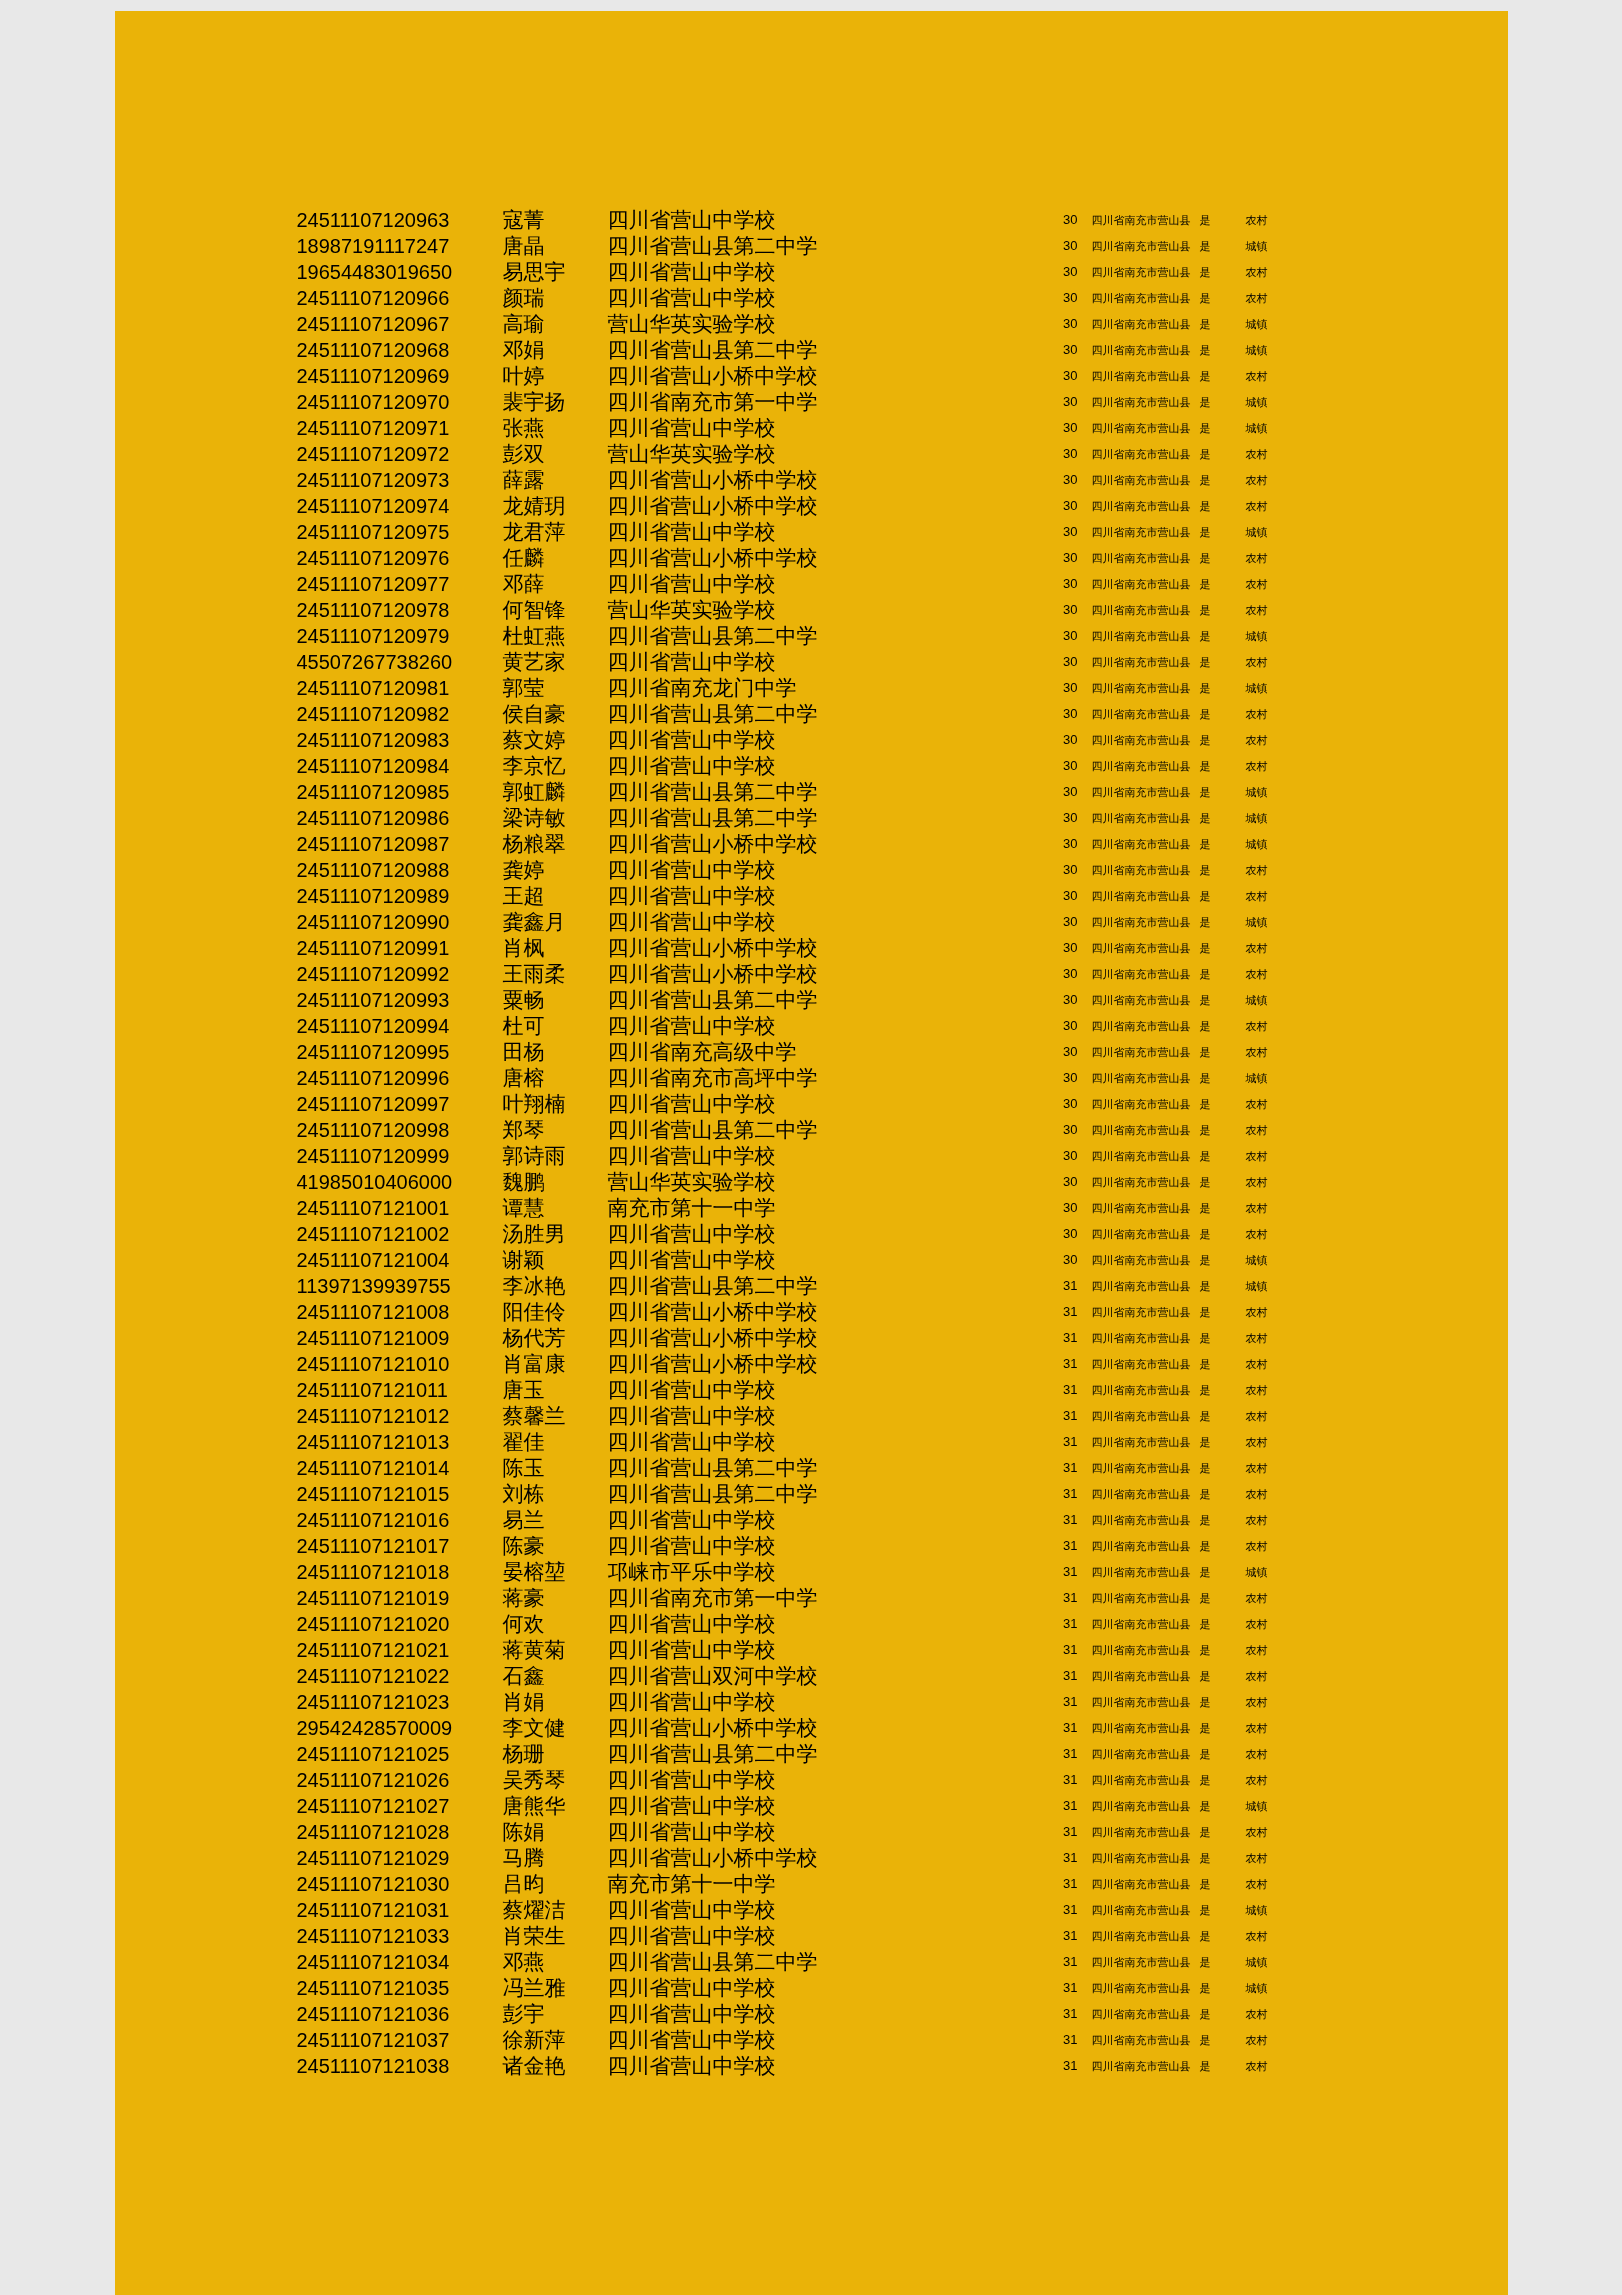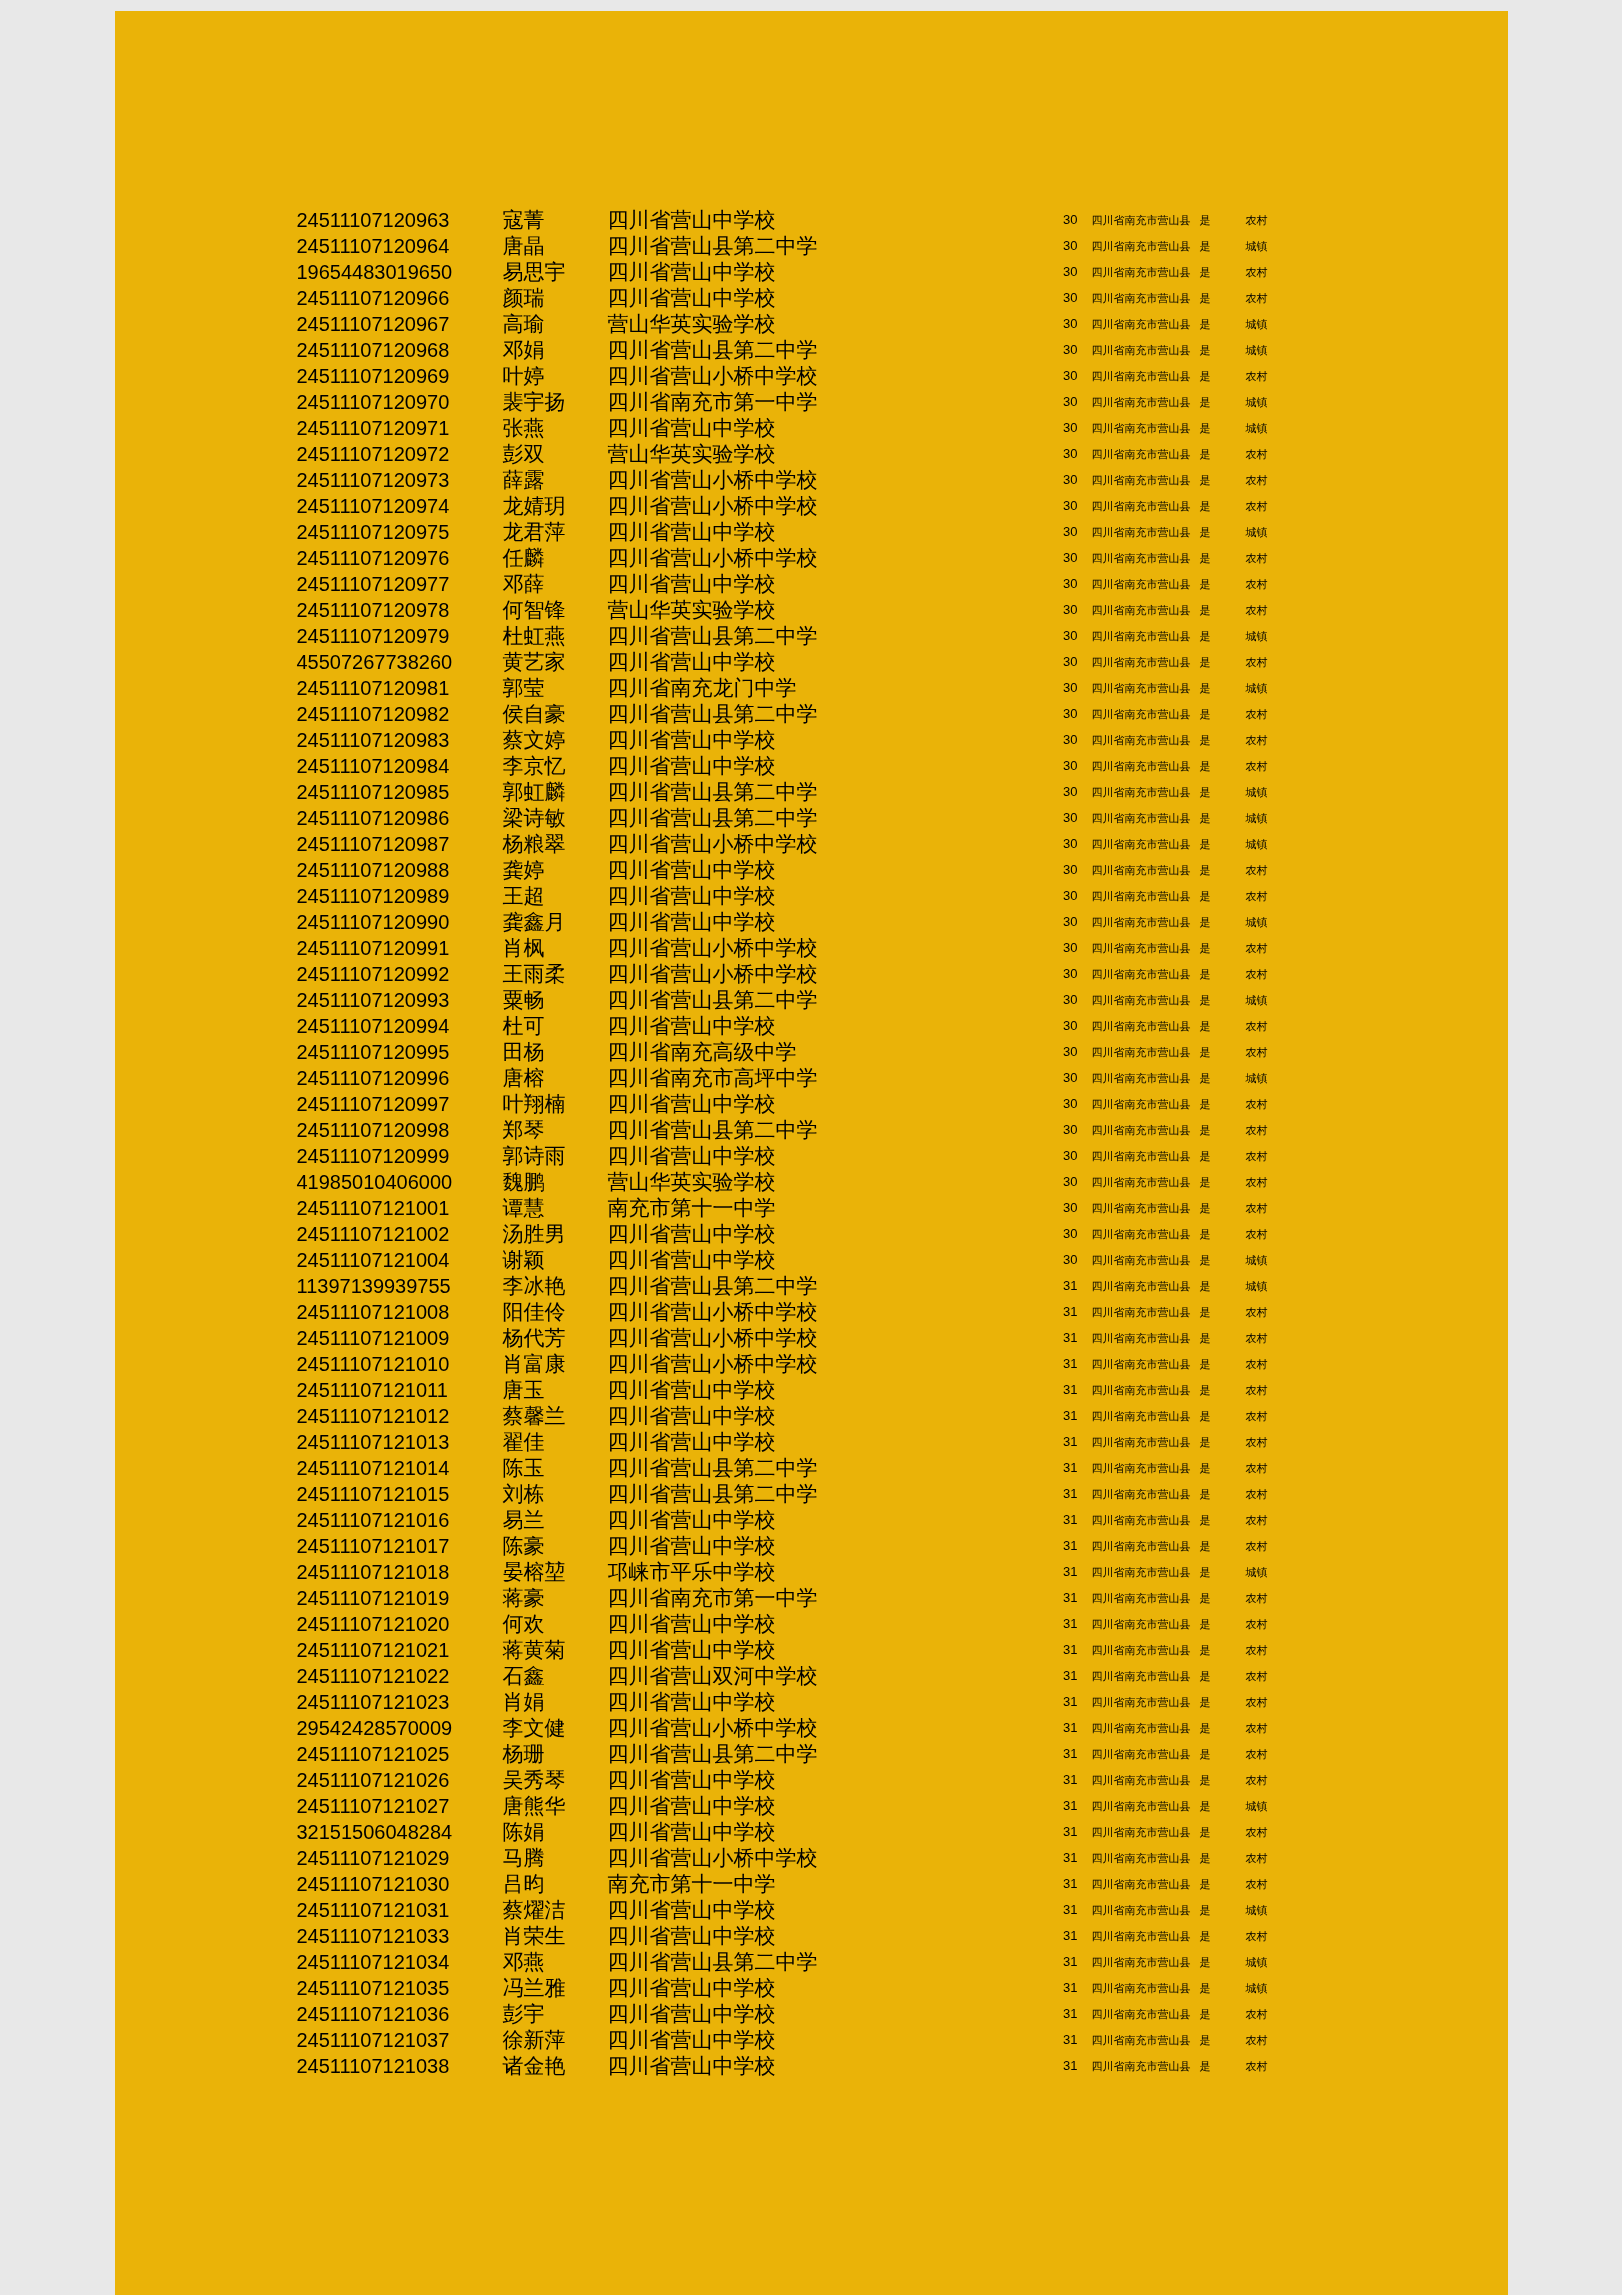--- a/index.html
+++ b/index.html
@@ -39,21 +39,21 @@
       <div class="row">
         <span class="cell c-id">24511107120963</span>
         <span class="cell c-name">寇菁</span>
         <span class="cell c-school">四川省营山中学校</span>
         <span class="cell c-day">30</span>
         <span class="cell c-region">四川省南充市营山县</span>
         <span class="cell c-flag">是</span>
         <span class="cell c-res">农村</span>
       </div>
       <div class="row">
-        <span class="cell c-id">24511107120964</span>
+        <span class="cell c-id">18987191117247</span>
         <span class="cell c-name">唐晶</span>
         <span class="cell c-school">四川省营山县第二中学</span>
         <span class="cell c-day">30</span>
         <span class="cell c-region">四川省南充市营山县</span>
         <span class="cell c-flag">是</span>
         <span class="cell c-res">城镇</span>
       </div>
       <div class="row">
         <span class="cell c-id">19654483019650</span>
         <span class="cell c-name">易思宇</span>
@@ -588,21 +588,21 @@
       <div class="row">
         <span class="cell c-id">24511107121027</span>
         <span class="cell c-name">唐熊华</span>
         <span class="cell c-school">四川省营山中学校</span>
         <span class="cell c-day">31</span>
         <span class="cell c-region">四川省南充市营山县</span>
         <span class="cell c-flag">是</span>
         <span class="cell c-res">城镇</span>
       </div>
       <div class="row">
-        <span class="cell c-id">32151506048284</span>
+        <span class="cell c-id">24511107121028</span>
         <span class="cell c-name">陈娟</span>
         <span class="cell c-school">四川省营山中学校</span>
         <span class="cell c-day">31</span>
         <span class="cell c-region">四川省南充市营山县</span>
         <span class="cell c-flag">是</span>
         <span class="cell c-res">农村</span>
       </div>
       <div class="row">
         <span class="cell c-id">24511107121029</span>
         <span class="cell c-name">马腾</span>

